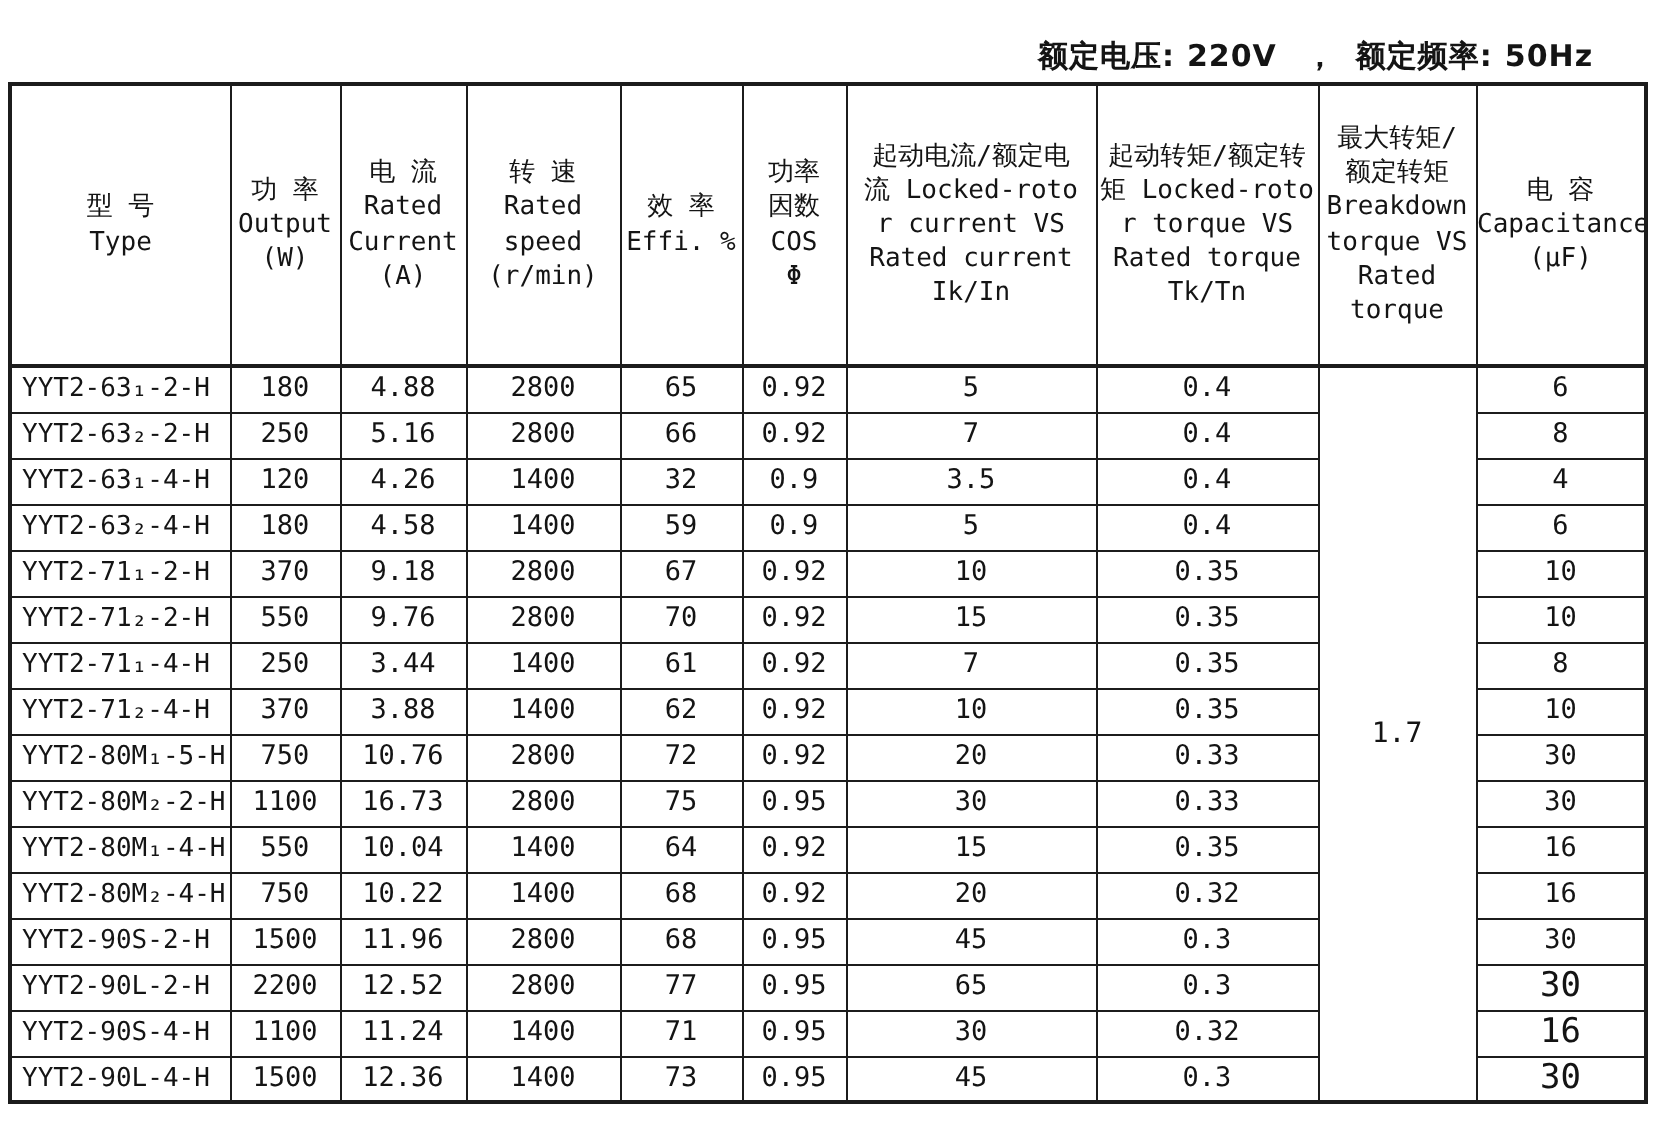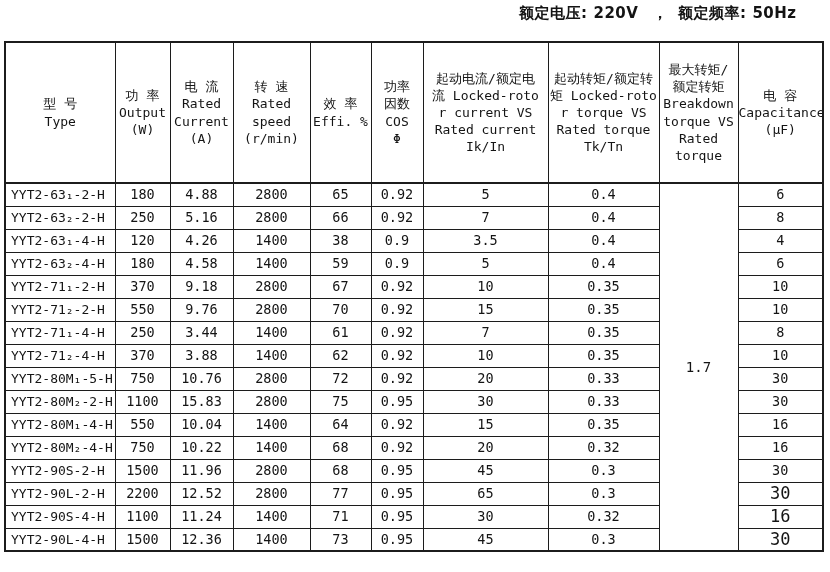--- a/index.html
+++ b/index.html
@@ -6,21 +6,21 @@
   html, body { margin: 0; padding: 0; }
   body {
     width: 830px; height: 572px;
     background: #ffffff;
     position: relative;
     color: #141414;
     font-family: "DejaVu Sans Mono", "Liberation Mono", monospace;
   }
   .top-line {
     position: absolute;
-    left: 519px; top: 4px;
+    left: 519px; top: 19px;
     font-size: 15px;
     font-weight: bold;
     font-family: "DejaVu Sans", "Liberation Sans", sans-serif;
     white-space: pre;
     letter-spacing: 0.5px;
   }
   .top-line .gap-small { display:inline-block; width: 6px; }
   .top-line .sep { margin: 0 10px 0 14px; }
   table.spec-table {
     position: absolute;
@@ -142,21 +142,21 @@
         <td>0.92</td>
         <td>7</td>
         <td>0.4</td>
         <td>8</td>
       </tr>
       <tr>
         <td class="type-cell">YYT2-63₁-4-H</td>
         <td>120</td>
         <td>4.26</td>
         <td>1400</td>
-        <td>38</td>
+        <td>32</td>
         <td>0.9</td>
         <td>3.5</td>
         <td>0.4</td>
         <td>4</td>
       </tr>
       <tr>
         <td class="type-cell">YYT2-63₂-4-H</td>
         <td>180</td>
         <td>4.58</td>
         <td>1400</td>
@@ -217,21 +217,21 @@
         <td>2800</td>
         <td>72</td>
         <td>0.92</td>
         <td>20</td>
         <td>0.33</td>
         <td>30</td>
       </tr>
       <tr>
         <td class="type-cell">YYT2-80M₂-2-H</td>
         <td>1100</td>
-        <td>15.83</td>
+        <td>16.73</td>
         <td>2800</td>
         <td>75</td>
         <td>0.95</td>
         <td>30</td>
         <td>0.33</td>
         <td>30</td>
       </tr>
       <tr>
         <td class="type-cell">YYT2-80M₁-4-H</td>
         <td>550</td>

